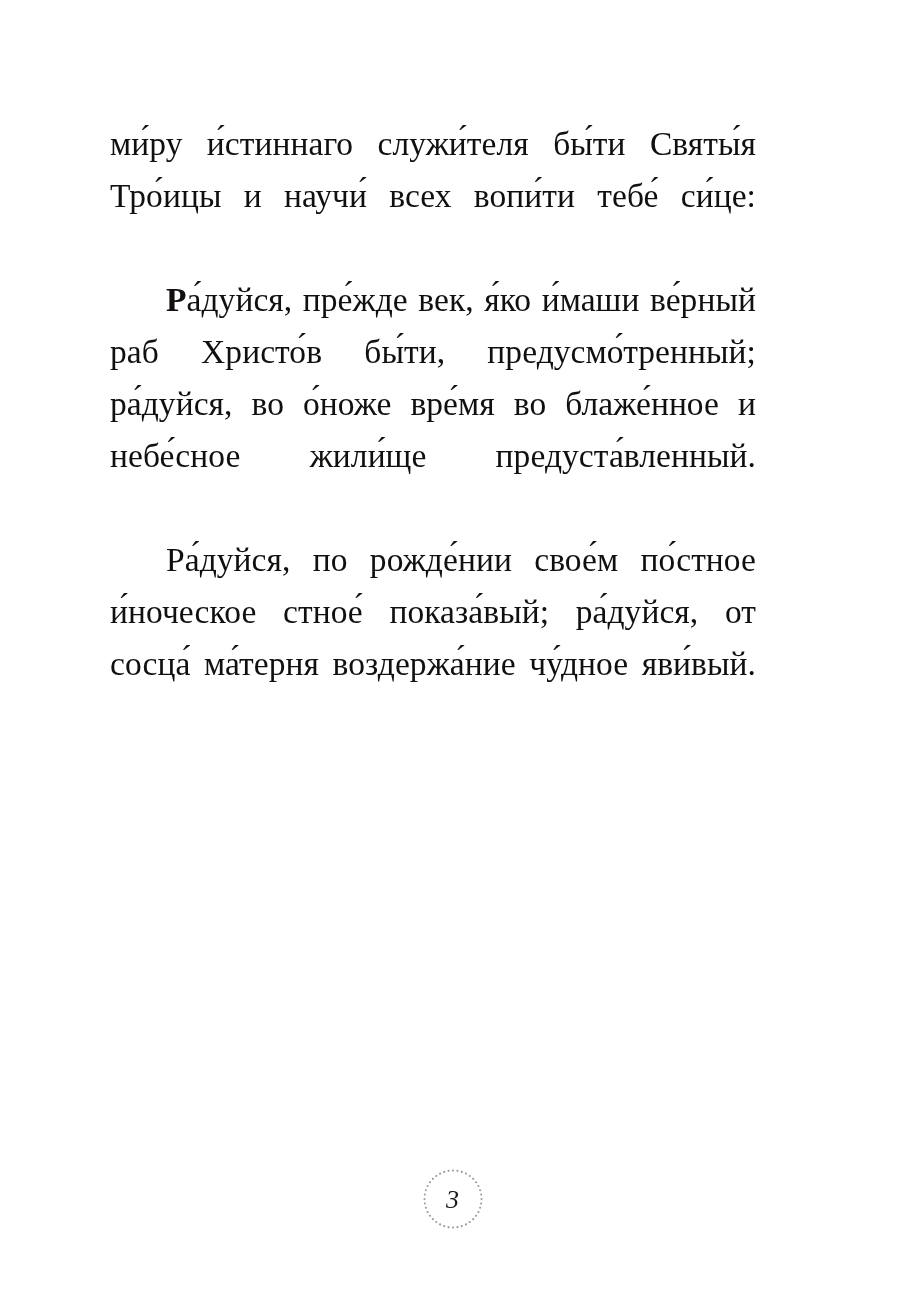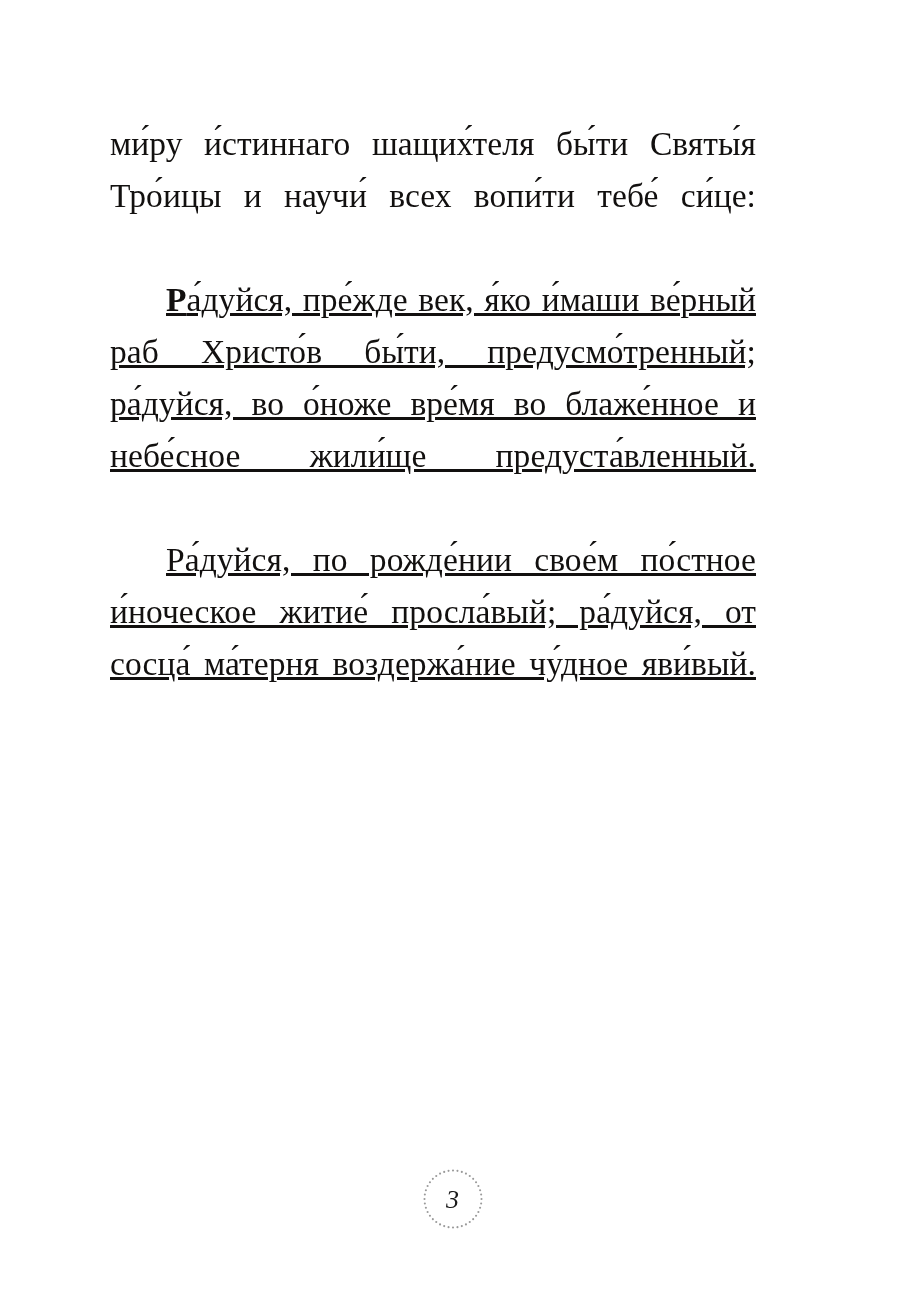--- a/index.html
+++ b/index.html
@@ -41,21 +41,20 @@
   }
 
   
   .para.continuation {
     text-indent: 0;
   }
 
   
   .para.indented {
     text-indent: 56px;
-    text-decoration: underline;
   }
 
   
   .para::after {
     content: "";
     display: inline-block;
     width: 100%;
   }
 
   .lead-cap {
@@ -98,27 +97,27 @@
     top: 1px;
   }
 </style>
 </head>
 <body>
 
 <div class="page">
 
   <div class="text-column">
 
-    <p class="para continuation">ми́ру и́стиннаго шащих́теля бы́ти Святы́я Тро́ицы и научи́ всех вопи́ти тебе́ си́це:</p>
+    <p class="para continuation">ми́ру и́стиннаго служи́теля бы́ти Святы́я Тро́ицы и научи́ всех вопи́ти тебе́ си́це:</p>
 
     <p class="para indented"><span class="lead-cap">Р</span><span>а́дуйся, пре́жде век, я́ко и́маши ве́рный раб Христо́в бы́ти, предусмо́тренный; ра́дуйся, во о́ноже вре́мя во блаже́нное и небе́сное жили́ще предуста́вленный.</span></p>
 
 
 
-    <p class="para indented">Ра́дуйся, по рожде́нии свое́м по́стное и́ноческое житие́ просла́вый; ра́дуйся, от сосца́ ма́терня воздержа́ние чу́дное яви́вый.</p>
+    <p class="para indented">Ра́дуйся, по рожде́нии свое́м по́стное и́ноческое стное́ показа́вый; ра́дуйся, от сосца́ ма́терня воздержа́ние чу́дное яви́вый.</p>
 
   </div>
 
   <div class="folio">
     <div class="folio-badge">
       <svg class="folio-ring" viewBox="0 0 66 66" aria-hidden="true">
           <circle cx="33.00" cy="4.50" r="1.05" fill="#9a9a9a"></circle>
           <circle cx="37.46" cy="4.85" r="1.05" fill="#9a9a9a"></circle>
           <circle cx="41.81" cy="5.89" r="1.05" fill="#9a9a9a"></circle>
           <circle cx="45.94" cy="7.61" r="1.05" fill="#9a9a9a"></circle>

